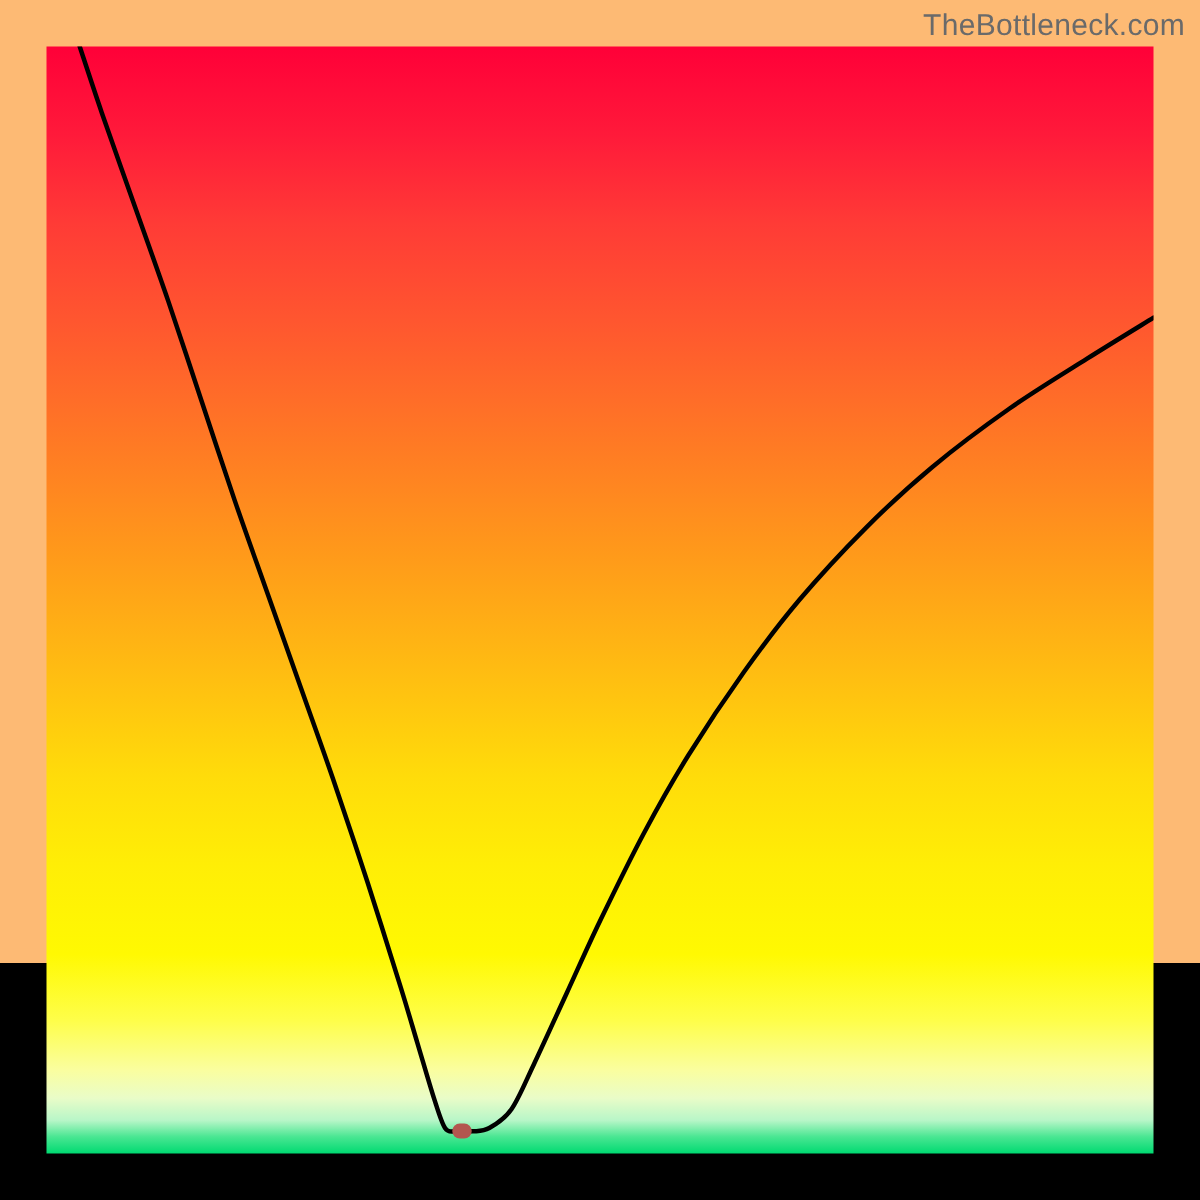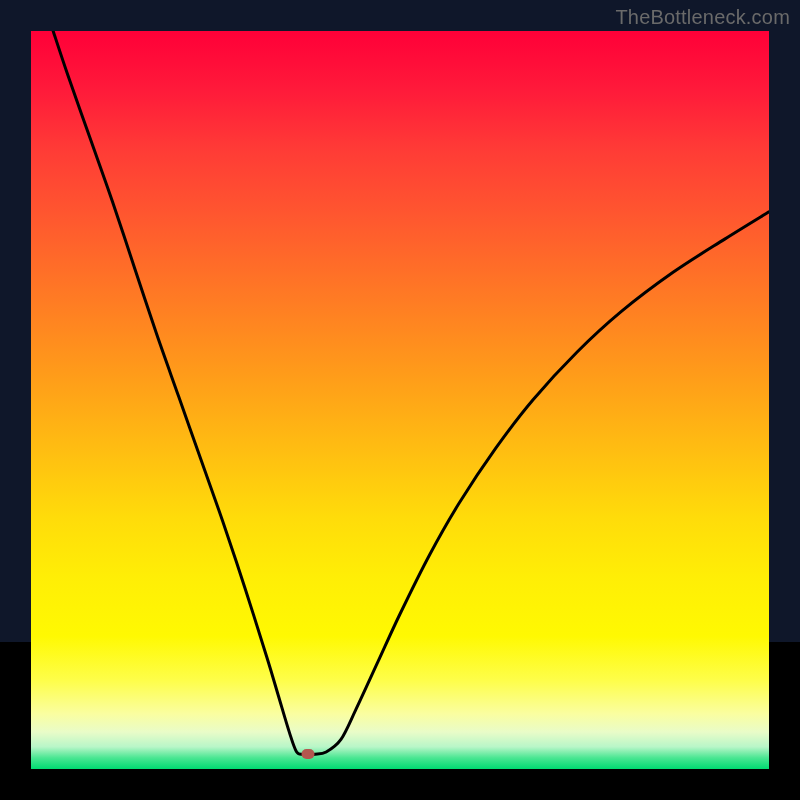--- a/index.html
+++ b/index.html
@@ -8,21 +8,21 @@
     width: 800px;
     height: 800px;
     background: #000;
     overflow: hidden;
     font-family: Arial, Helvetica, sans-serif;
   }
   .frame {
     position: relative;
     width: 800px;
     height: 642px;
-    background: #0f172a;
+    background: #fdba74;
   }
   .plot-area {
     position: absolute;
     left: 31px;
     top: 31px;
     width: 738px;
     height: 738px;
     background: linear-gradient(to bottom,
       #ff0038 0%,
       #ff1a3a 8%,

